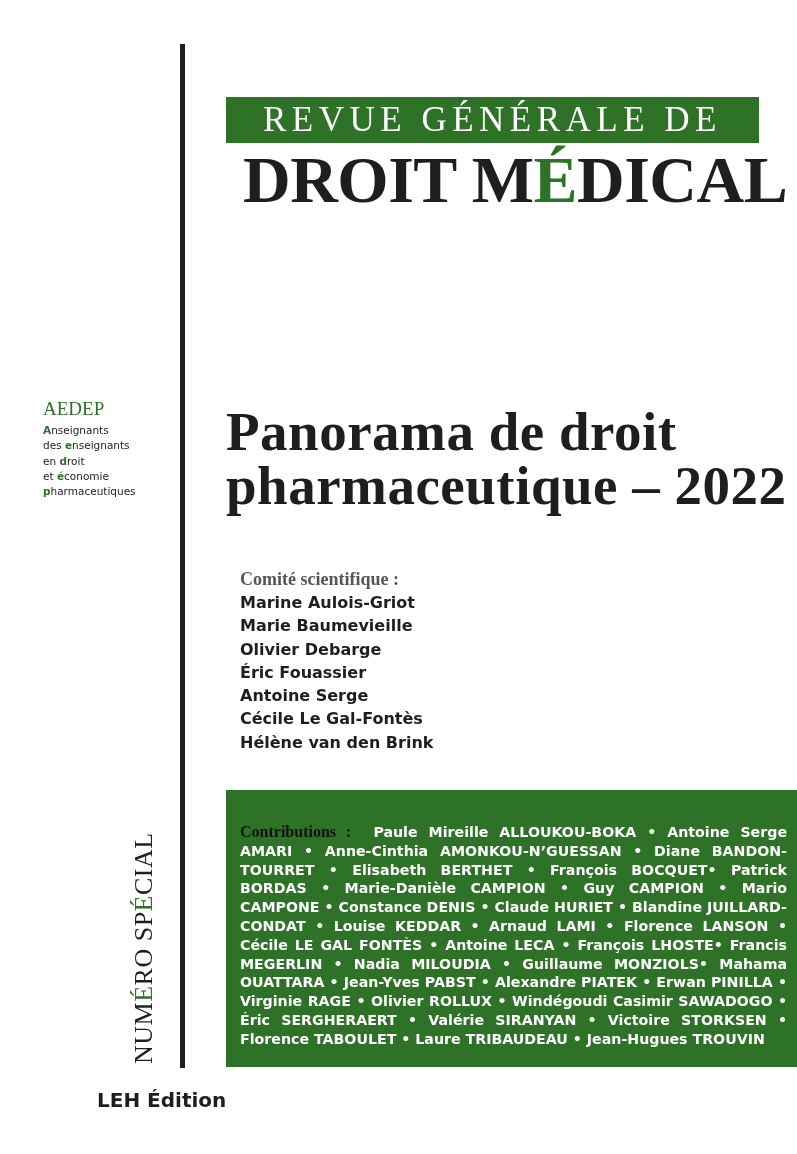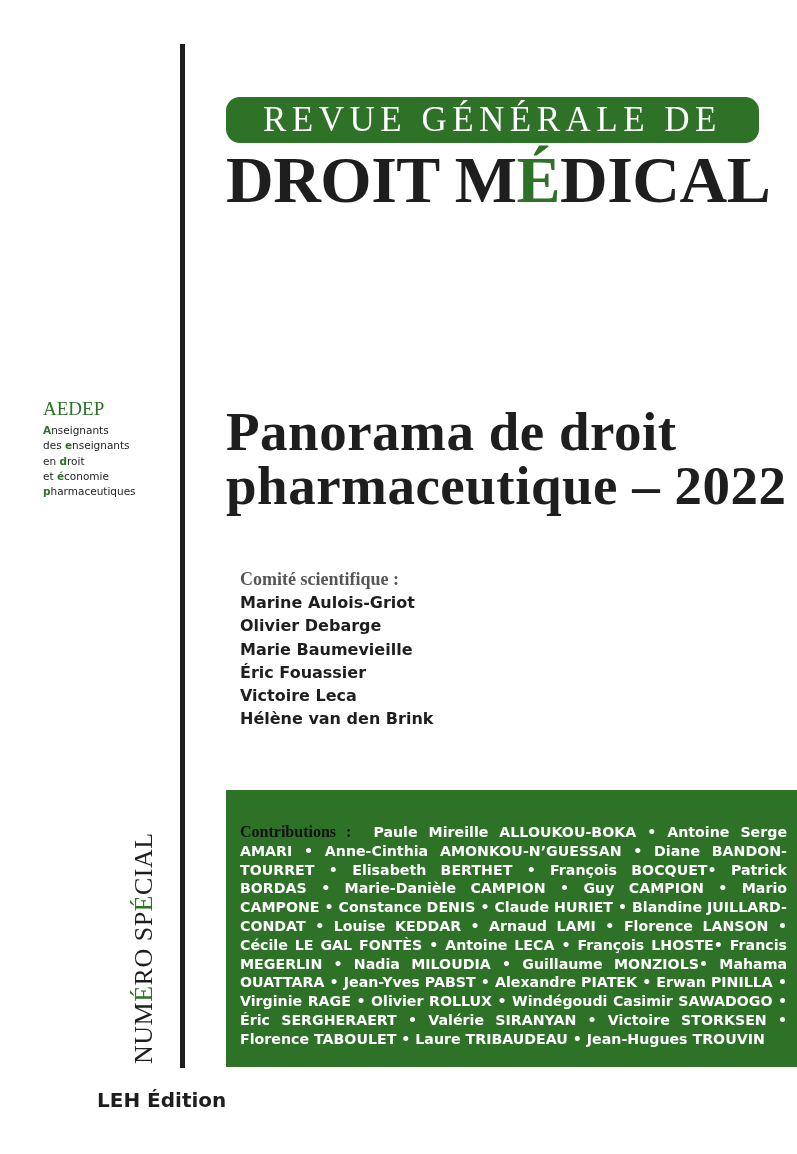--- a/index.html
+++ b/index.html
@@ -4,22 +4,22 @@
 <style>
   html, body { margin:0; padding:0; background:#ffffff; }
   body { width:797px; height:1154px; position:relative; overflow:hidden; color:#1e1e1e; }
   .serif { font-family: "Liberation Serif", "DejaVu Serif", serif; }
   .sans { font-family: "DejaVu Sans", "Liberation Sans", sans-serif; }
 
   .vline { position:absolute; left:180px; top:44px; width:5px; height:1024px; background:#1e1e1e; }
 
   .banner { position:absolute; left:226px; top:97px; width:533px; height:46px; background:#2e7228;
             color:#fff; display:flex; align-items:center; justify-content:center;
-            font-size:35px; letter-spacing:5.5px; white-space:nowrap;border-radius:14px; }
-  .maintitle { position:absolute; left:226px; top:140px; width:540px; font-size:66px; font-weight:bold;
+            font-size:35px; letter-spacing:5.5px; white-space:nowrap; }
+  .maintitle { position:absolute; left:243px; top:140px; width:540px; font-size:66px; font-weight:bold;
                letter-spacing:-0.5px; white-space:nowrap; color:#1e1e1e; line-height:80px; }
   .maintitle .g { color:#2e7228; }
 
   .aedep { position:absolute; left:43px; top:398px; }
   .aedep .acr { font-size:19px; color:#2e7228; line-height:22px; }
   .aedep .lines { font-size:10.5px; line-height:15.3px; color:#1e1e1e; margin-top:3px; }
   .aedep .lines b { color:#2e7228; }
 
   .subtitle { position:absolute; left:226px; top:405px; font-size:55px; font-weight:bold; line-height:54px; letter-spacing:0.5px; }
 
@@ -62,24 +62,25 @@
 </div>
 
 <div class="subtitle serif">
   <div>Panorama de droit</div>
   <div>pharmaceutique – 2022</div>
 </div>
 
 <div class="comite">
   <div class="lbl serif">Comité scientifique :</div>
   <div class="mem sans">Marine Aulois-Griot</div>
+  <div class="mem sans">Marie Baumevieille</div>
   <div class="mem sans">Olivier Debarge</div>
-  <div class="mem sans">Marie Baumevieille</div>
   <div class="mem sans">Éric Fouassier</div>
-  <div class="mem sans">Victoire Leca</div>
+  <div class="mem sans">Antoine Serge</div>
+  <div class="mem sans">Cécile Le Gal-Fontès</div>
   <div class="mem sans">Hélène van den Brink</div>
 </div>
 
 <div class="contrib">
   <p class="sans"><span class="lbl">Contributions :</span>&nbsp; <span>Paule Mireille ALLOUKOU-BOKA • Antoine Serge AMARI • Anne-Cinthia AMONKOU-N’GUESSAN • Diane BANDON-TOURRET • Elisabeth BERTHET • François BOCQUET• Patrick BORDAS • Marie-Danièle CAMPION • Guy CAMPION • Mario CAMPONE • Constance DENIS • Claude HURIET • Blandine JUILLARD-CONDAT • Louise KEDDAR • Arnaud LAMI • Florence LANSON • Cécile LE GAL FONTÈS • Antoine LECA • François LHOSTE• Francis MEGERLIN • Nadia MILOUDIA • Guillaume MONZIOLS• Mahama OUATTARA • Jean-Yves PABST • Alexandre PIATEK • Erwan PINILLA • Virginie RAGE • Olivier ROLLUX • Windégoudi Casimir SAWADOGO • Éric SERGHERAERT • Valérie SIRANYAN • Victoire STORKSEN • Florence TABOULET • Laure TRIBAUDEAU • Jean-Hugues TROUVIN</span></p>
 </div>
 
 <div class="vertical serif"><span>NUM</span><span class="g">É</span><span>RO SP</span><span class="g">É</span><span>CIAL</span></div>
 
 <div class="publisher sans">

